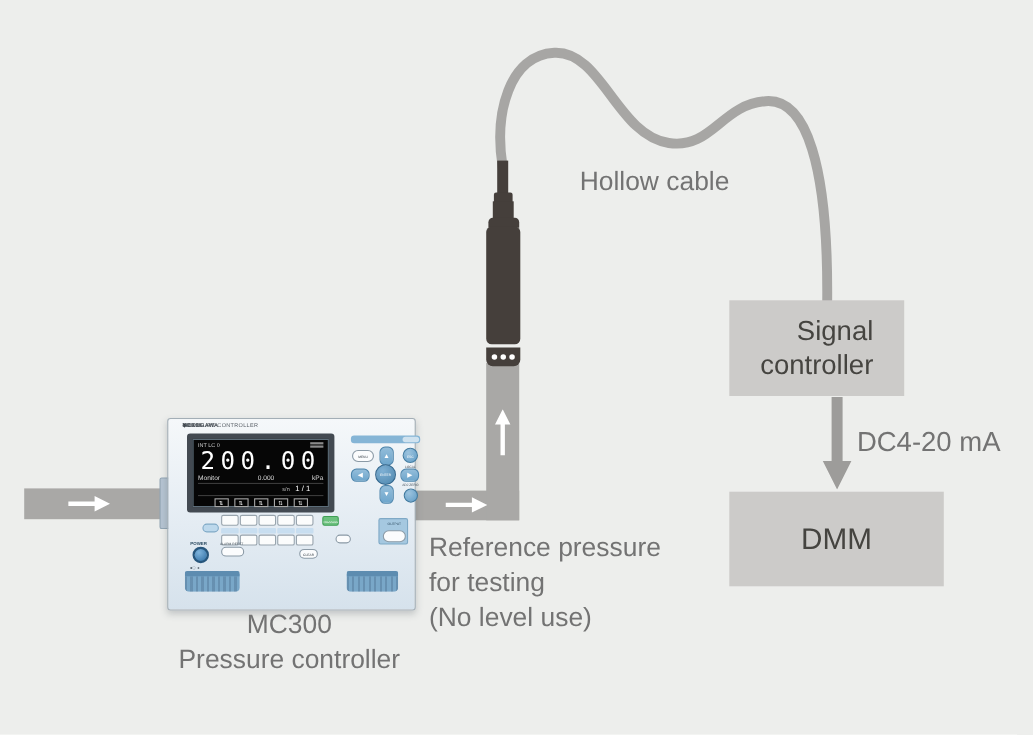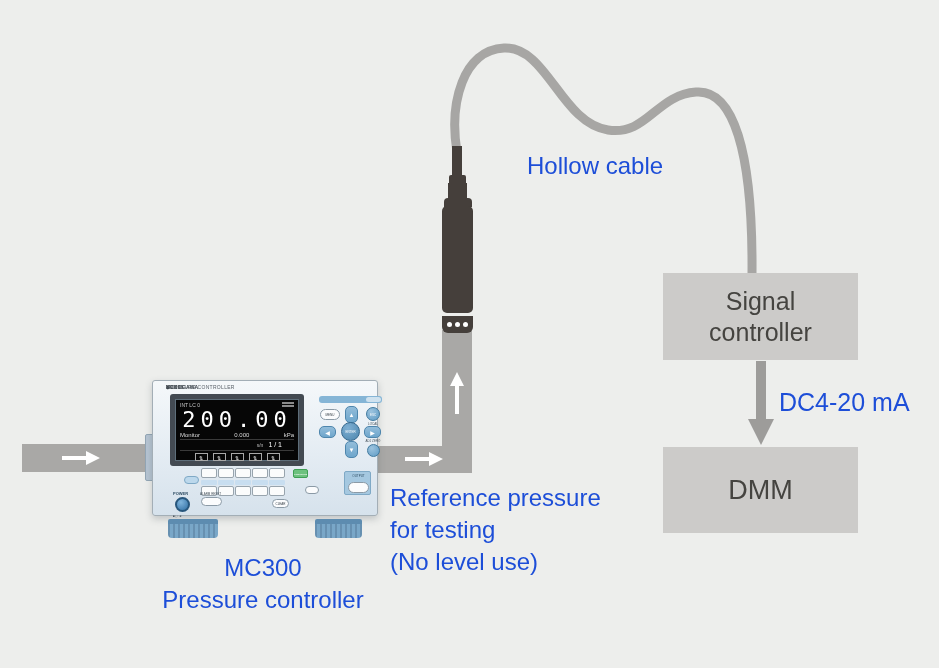--- a/index.html
+++ b/index.html
@@ -6,57 +6,57 @@
   .stage{
     position:relative; width:939px; height:668px; overflow:hidden;
     background:#edeeec;
     font-family:"Liberation Sans","DejaVu Sans",sans-serif;
     color:#4a4944;
   }
   .abs{position:absolute;}
   svg{display:block;}
 
   
-  .caption{font-size:24px; line-height:32px; color:#1d4ed8;}
+  .caption{font-size:24px; line-height:32px; color:#737373;}
   .cap-supply{left:33px; top:362px;}
   .cap-sub{left:195px; top:250px; width:238px; text-align:right; line-height:31px;}
   .cap-cable{left:527px; top:150px;}
   .cap-ref{left:390px; top:482px;}
   .cap-mc{left:133px; top:552px; width:260px; text-align:center;}
   .cap-dc{left:779px; top:386px; font-size:25px;}
 
   
   .pipe{background:#a9a8a6;}
   .pipe-left{left:22px; top:444px; width:127px; height:28px;}
   .pipe-right{left:377px; top:446px; width:95px; height:27px;}
   .pipe-vert{left:442px; top:330px; width:30px; height:143px;}
 
   
   .gbox{background:#cccbc9; display:flex; align-items:center; justify-content:center;
         text-align:center; font-size:25px; line-height:31px; color:#454440;}
-  .box-conv{left:663px; top:273px; width:195px; height:87px;}
+  .box-conv{left:663px; top:273px; width:159px; height:87px;text-align:right;}
   .box-dmm{left:663px; top:447px; width:195px; height:86px; font-size:27px;}
 
   
   .sensor-part{background:#453f3b;}
   .sn-stem{left:452px; top:146px; width:10px; height:31px;}
   .sn-cap{left:449px; top:175px; width:17px; height:9px; border-radius:2px 2px 0 0;}
   .sn-block{left:448px; top:183px; width:19px; height:16px;}
   .sn-collar{left:444px; top:198px; width:28px; height:9px; border-radius:4px 4px 0 0;}
   .sn-body{left:442px; top:206px; width:31px; height:107px; border-radius:5px;}
   .sn-foot{left:442px; top:316px; width:31px; height:17px; border-radius:0 0 6px 6px;
            display:flex; align-items:center; justify-content:center; gap:3px;}
   .sn-foot i{width:5px; height:5px; border-radius:50%; background:#fff;}
 
   
   .ctrl{left:145px; top:378px; width:240px; height:165px;}
   .ctrl *{position:absolute; box-sizing:border-box;}
   .ct-connector{left:0; top:56px; width:10px; height:47px; background:#b6c4d2;
                 border:1px solid #93a6b5; border-radius:2px;}
-  .ct-panel{left:7px; top:2px; width:226px; height:136px;
+  .ct-panel{left:7px; top:2px; width:226px; height:175px;
             background:linear-gradient(180deg,#f5f8fa 0%,#e4ecf3 55%,#d6e2ec 100%);
             border:1px solid #a3aeb6; border-radius:3px;
             box-shadow:0 3px 7px rgba(60,70,80,.25);}
   .ct-brand{left:13px; top:3px; font-size:5px; letter-spacing:.3px; color:#3c444b;
             font-weight:bold; white-space:nowrap;}
   .ct-brand .sfx{font-weight:normal; color:#5a6168;}
   
   .ct-bezel{left:17px; top:13px; width:134px; height:72px; background:#434a52; border-radius:3px;}
   .ct-screen{left:5px; top:5px; width:124px; height:62px; background:#060606;
              border:1px solid #5d6d79; display:flex; flex-direction:column;

